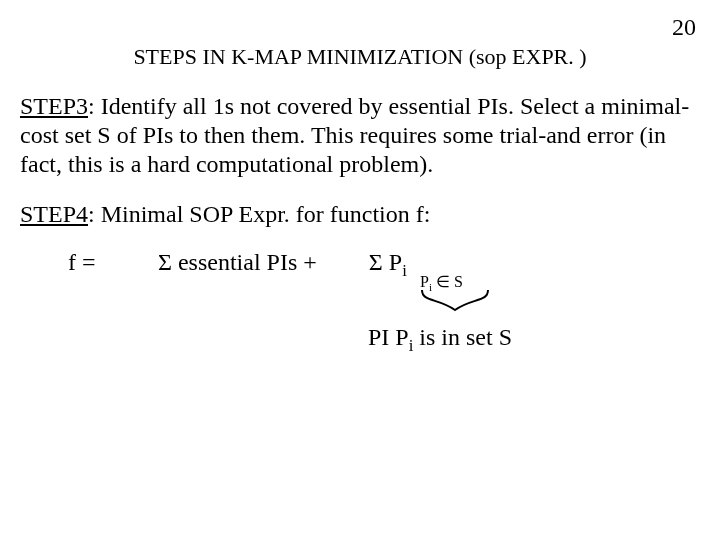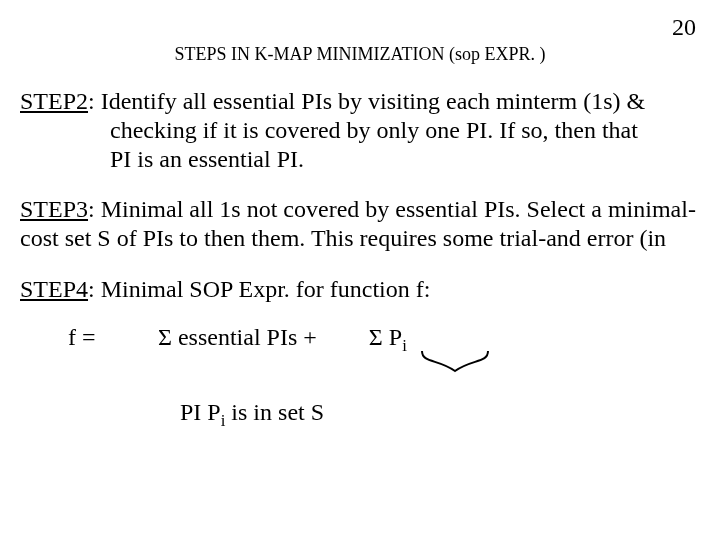--- a/index.html
+++ b/index.html
@@ -18,21 +18,21 @@
     box-sizing: border-box;
     padding: 14px 20px 28px 20px;
   }
   .page-number {
     position: absolute;
     top: 14px;
     right: 24px;
     font-size: 24px;
   }
   .title {
-    font-size: 18px;
+    font-size: 22px;
     text-align: center;
     margin-top: 30px;
     margin-bottom: 22px;
     margin-left: 40px;
     margin-right: 40px;
   }
   .step {
     font-size: 24px;
     line-height: 1.2;
     margin-bottom: 22px;
@@ -64,59 +64,59 @@
     height: 34px;
     margin-top: -2px;
   }
   .brace-svg {
     position: absolute;
     left: 400px;
     top: 0;
   }
   .footer-note {
     font-size: 24px;
-    margin-top: 16px;
+    text-align: center;
+    margin-top: 2px;
     padding-left: 160px;
   }
   sub { font-size: 0.7em; line-height: 0; }
 </style>
 </head>
 <body>
 
 <div class="page">
 
   <div class="page-number">20</div>
 
   <div class="title">STEPS IN K-MAP MINIMIZATION (sop EXPR. )</div>
 
 
-  <div class="step">
-    <span class="step-label">STEP2</span><span>:  Identify all essential PIs by visiting each minterm (1s) &amp;</span><br>
-    <span class="indented">checking if it is covered by only one PI.  If so, then that</span>
-    <span class="indented">PI is an essential PI.</span>
-  </div>
 
   <div class="step">
-    <span class="step-label">STEP3</span><span>:  Minimal all 1s not covered by essential PIs.  Select a minimal-</span><br>
+    <span class="step-label">STEP3</span><span>:  Identify all 1s not covered by essential PIs.  Select a minimal-</span><br>
     <span>cost set S of PIs to then them.  This requires some trial-and error (in</span><br>
+    <span>fact, this is a hard computational problem).</span>
   </div>
 
   <div class="step" style="margin-bottom:20px;">
     <span class="step-label">STEP4</span><span>:  Minimal SOP Expr. for function f:</span>
   </div>
 
   <div class="formula-line">
     <span class="f">f =</span>
     <span class="sigma">Σ essential PIs   +</span>
     <span style="display:inline-block; width:40px;"></span>
     <span class="sigma">
       <span>Σ  P</span><sub>i</sub>
     </span>
   </div>
 
+  <div class="sub-note" style="padding-left:400px; margin-top:-2px;">
+    <span>P</span><sub>i</sub><span> ∈ S</span>
+  </div>
 
   <div class="brace-wrap">
     <svg class="brace-svg" width="70" height="26" viewBox="0 0 70 26">
       <path d="M2 2 C 2 14, 18 10, 35 22 C 52 10, 68 14, 68 2" stroke="#000" stroke-width="2" fill="none"></path>
     </svg>
   </div>
 
   <div class="footer-note">
     <span>PI P</span><sub>i</sub><span> is in set S</span>
   </div>

